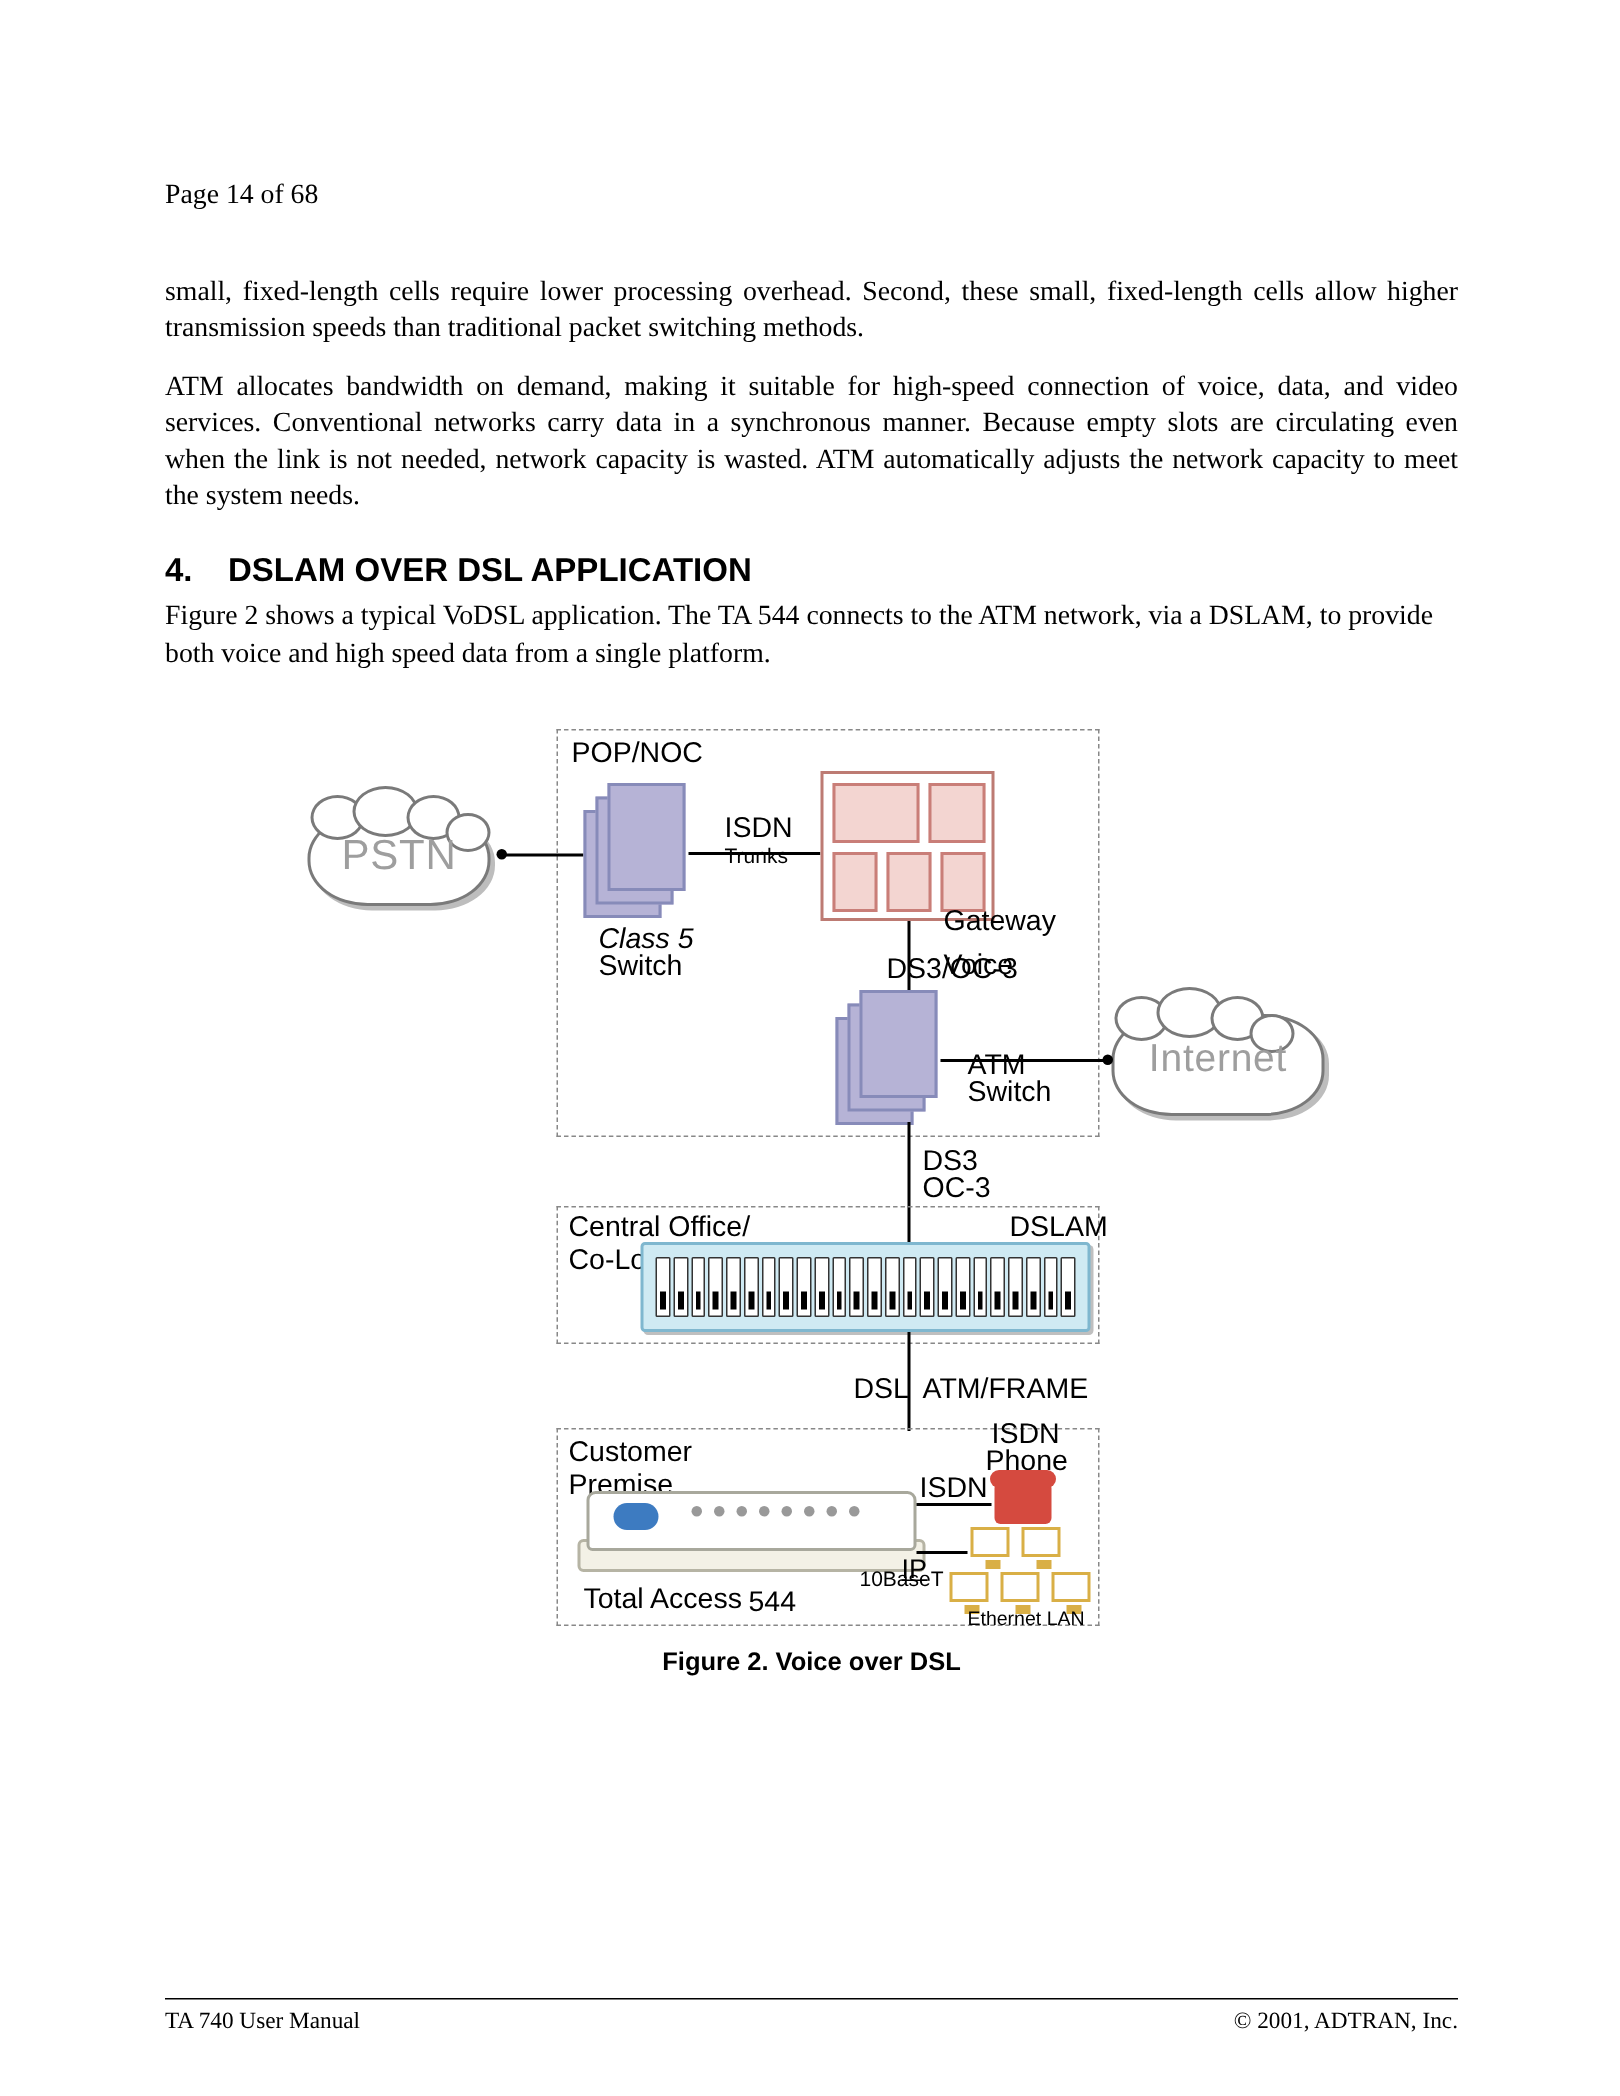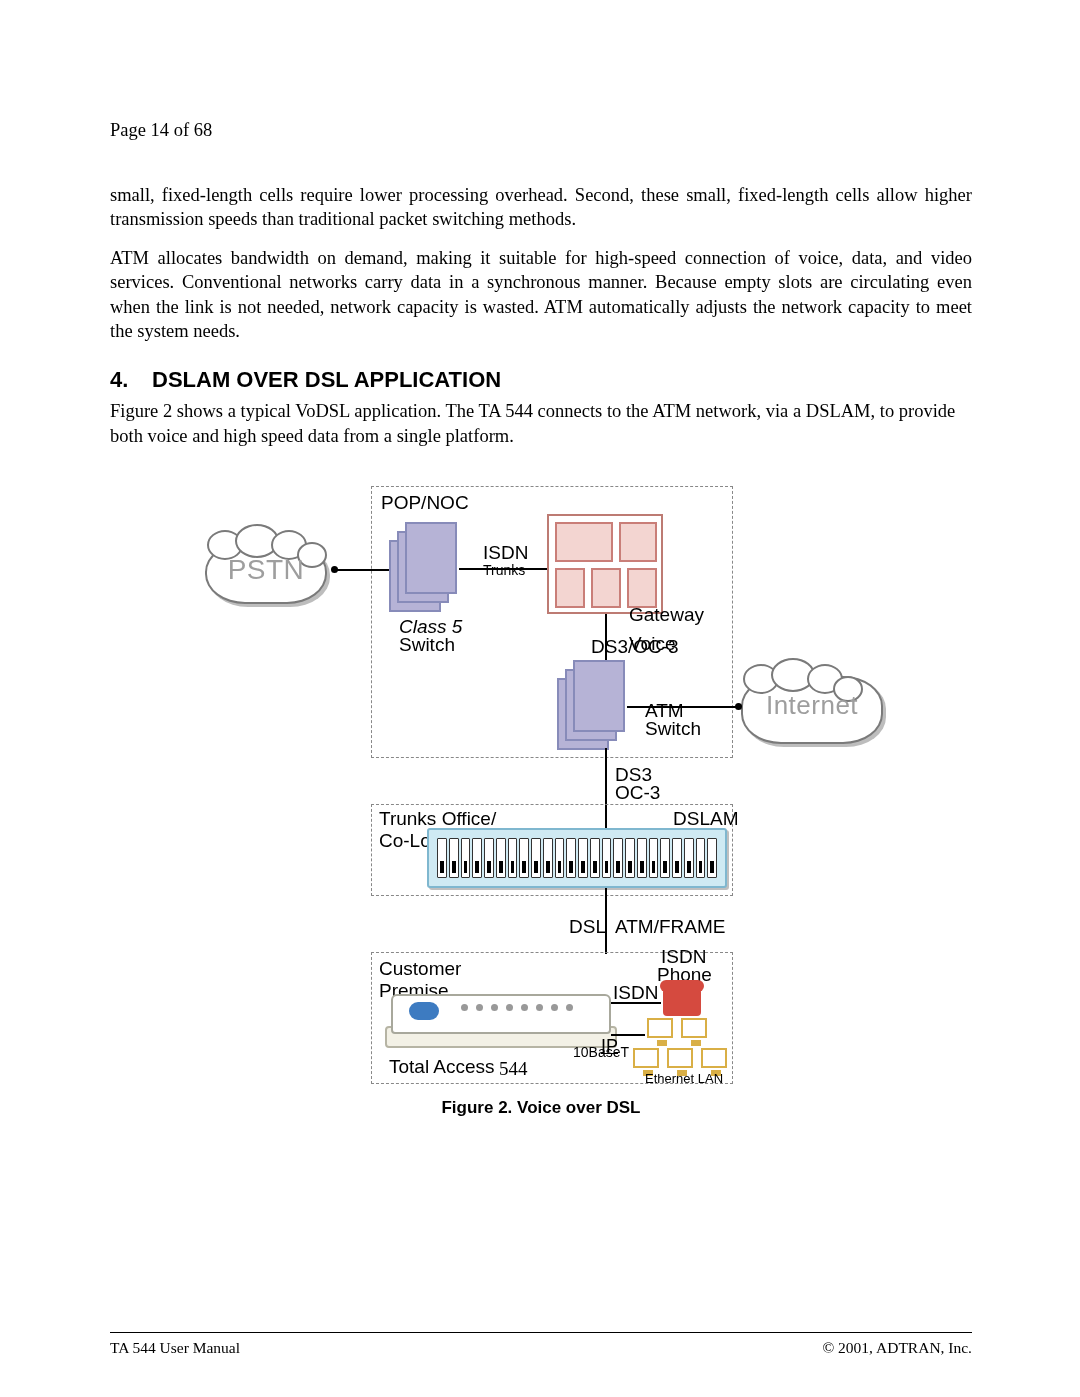--- a/index.html
+++ b/index.html
@@ -225,21 +225,21 @@
     </div>
 
     <div class="hline" style="left:406px; top:228px; width:110px;"></div>
     <div class="dot" style="left:514px; top:225px;"></div>
 
     <div class="vline" style="left:384px; top:270px; height:80px;"></div>
     <div class="lbl" style="left:394px; top:286px;">DS3</div>
     <div class="lbl" style="left:394px; top:304px;">OC-3</div>
 
     <div class="dashed-box" style="left:150px; top:326px; width:362px; height:92px;"></div>
-    <div class="lbl" style="left:158px; top:330px; white-space:pre;">Trunks Office/
+    <div class="lbl" style="left:158px; top:330px; white-space:pre;">Central Office/
 Co-Lo</div>
     <div class="lbl" style="left:452px; top:330px;">DSLAM</div>
 
     <div class="dslam" style="left:206px; top:350px;">
       <div class="slots">
         <div class="slot"></div>
           <div class="slot"></div>
           <div class="slot"></div>
           <div class="slot"></div>
           <div class="slot"></div>
@@ -282,21 +282,21 @@
           <span></span>
           <span></span>
           <span></span>
           <span></span>
           <span></span>
           <span></span>
           <span></span>
         </div>
     </div>
     <div class="lbl big" style="left:168px; top:578px;">Total Access</div>
-    <div class="lbl" style="left:278px; top:580px;font-family:Liberation Serif, serif;">544</div>
+    <div class="lbl" style="left:278px; top:580px;">544</div>
 
     <div class="lbl" style="left:440px; top:468px;">ISDN</div>
     <div class="lbl" style="left:436px; top:486px;">Phone</div>
     <div class="phone" style="left:442px; top:510px;"></div>
     <div class="lbl" style="left:392px; top:504px;">ISDN</div>
 
     <div class="hline" style="left:390px; top:524px; width:50px;"></div>
 
     <div class="lan" style="left:426px; top:540px;">
       <div class="mon"></div>
@@ -312,15 +312,15 @@
     <div class="lbl" style="left:380px; top:558px; font-size:18px;text-decoration:underline;">IP</div>
     <div class="lbl" style="left:424px; top:594px; font-size:13px;">Ethernet LAN</div>
 
   </div>
 
   <div class="fig-caption">Figure 2.  Voice over DSL</div>
 </div>
 
 <div class="footer-rule"></div>
 <div class="footer">
-  <span>TA 544 User Manual</span>
+  <span>TA 740 User Manual</span>
   <span>© 2001, ADTRAN, Inc.</span>
 </div>
 
 </body></html>

